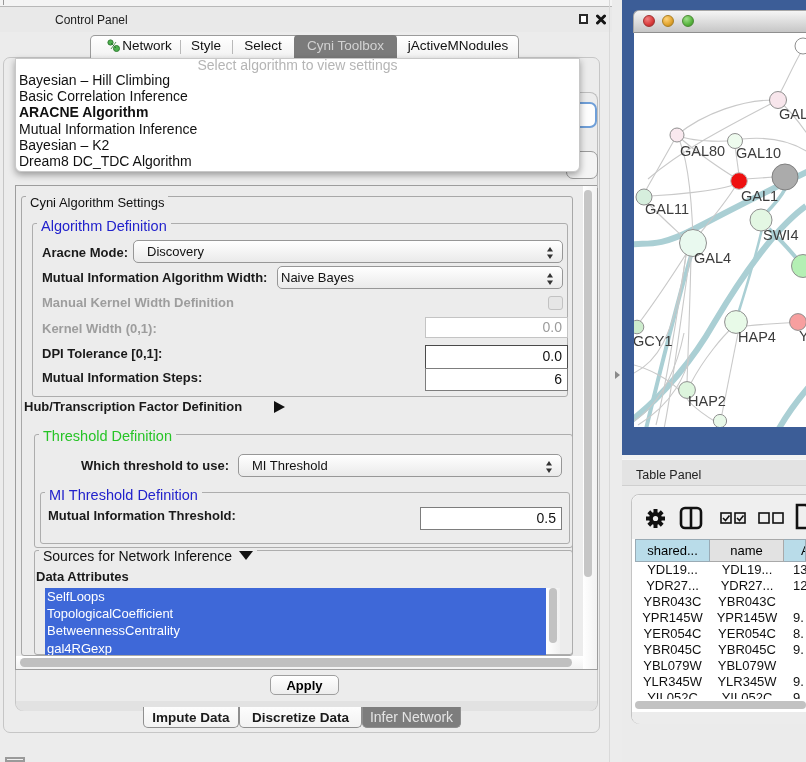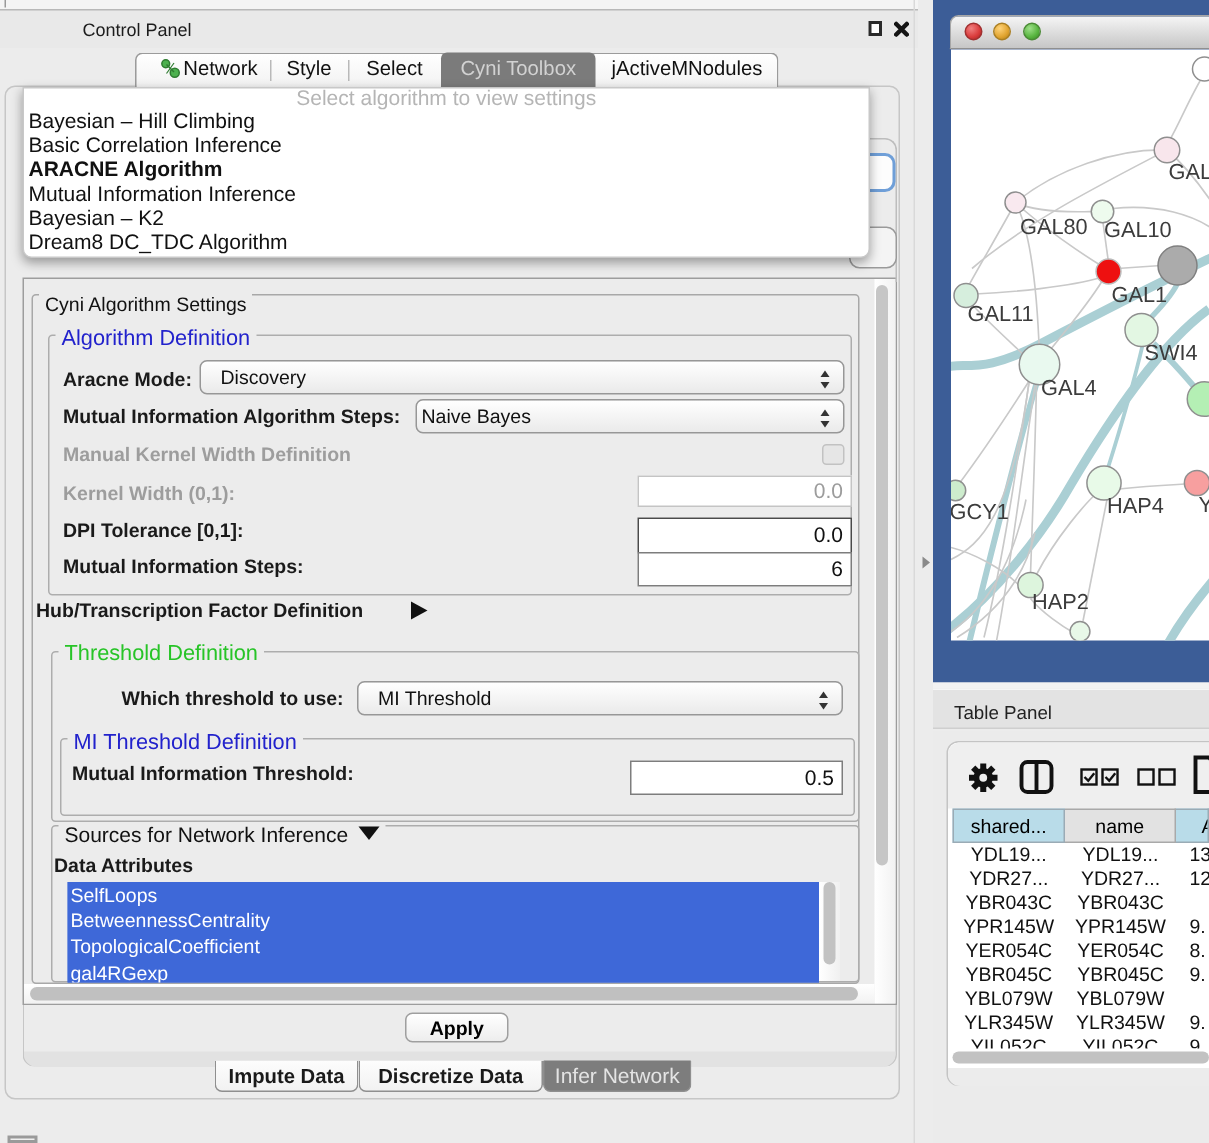--- a/index.html
+++ b/index.html
@@ -85,21 +85,21 @@
   </div>
 
   <div class="grp" style="left:32px;top:223px;width:536px;height:174px;">
      <span class="gt" style="color:#2222cc;top:-6px;font-size:14.5px;">Algorithm Definition</span>
   </div>
   <div class="lbl" style="left:42px;top:245px;">Aracne Mode:</div>
   <div class="combo" style="left:133px;top:240px;width:430px;padding-left:13px;">Discovery<span class="arr"><svg width="8" height="14">
           <path d="M4 1 L7 5.4 L1 5.4 Z" fill="#333"></path>
           <path d="M4 13 L7 8.6 L1 8.6 Z" fill="#333"></path>
         </svg></span></div>
-  <div class="lbl" style="left:42px;top:270px;">Mutual Information Algorithm Steps:</div>
+  <div class="lbl" style="left:42px;top:270px;">Mutual Information Algorithm Width:</div>
   <div class="combo" style="left:277px;top:266px;width:286px;padding-left:3px;">Naive Bayes<span class="arr"><svg width="8" height="14">
           <path d="M4 1 L7 5.4 L1 5.4 Z" fill="#333"></path>
           <path d="M4 13 L7 8.6 L1 8.6 Z" fill="#333"></path>
         </svg></span></div>
   <div class="lbl dis" style="left:42px;top:295px;">Manual Kernel Width Definition</div>
   <div class="abs" style="left:548px;top:296px;width:15px;height:14px;background:#e6e6e6;border:1px solid #c2c2c2;border-radius:3px;"></div>
   <div class="lbl dis" style="left:42px;top:321px;">Kernel Width (0,1):</div>
   <div class="fld" style="left:425px;top:317px;width:143px;height:21px;border:1px solid #c4c4c4;color:#9c9c9c;line-height:19px;">0.0</div>
   <div class="lbl" style="left:42px;top:346px;">DPI Tolerance [0,1]:</div>
   <div class="fld" style="left:425px;top:345px;width:143px;height:24px;border:1.5px solid #4a4a4a;color:#111;line-height:21px;">0.0</div>
@@ -121,22 +121,22 @@
   </div>
   <div class="lbl" style="left:48px;top:508px;">Mutual Information Threshold:</div>
   <div class="fld" style="left:420px;top:507px;width:142px;height:23px;border:1px solid #7d7d7d;color:#111;line-height:21px;">0.5</div>
 
   <div class="grp" style="left:34px;top:550px;width:539px;height:105px;">
      <span class="gt" style="color:#111;top:-3px;font-size:14px;">Sources for Network Inference <span style="display:inline-block;width:0;height:0;border-top:9px solid #111;border-left:7px solid transparent;border-right:7px solid transparent;vertical-align:1px;margin-left:3px;"></span></span>
   </div>
   <div class="lbl" style="left:36px;top:569px;">Data Attributes</div>
   <div class="abs" style="left:45px;top:588px;width:501px;height:67px;background:#3e68d8;overflow:hidden;">
     <div class="selrow">SelfLoops</div>
+    <div class="selrow">TopologicalCoefficient</div>
     <div class="selrow">BetweennessCentrality</div>
-    <div class="selrow">TopologicalCoefficient</div>
     <div class="selrow">gal4RGexp</div>
   </div>
   <div class="abs" style="left:546px;top:588px;width:14px;height:66px;background:linear-gradient(90deg,#ffffff,#f0f0f0);"></div>
   <div class="sbthumb" style="left:549px;top:588px;width:8px;height:55px;background:#c2c2c2;"></div>
 
   <div class="abs" style="left:15px;top:670px;width:583px;height:41px;border:1px solid #c6c6c6;border-top:none;border-radius:0 0 8px 8px;"></div>
   <div class="abs" style="left:16px;top:701px;width:581px;height:10px;background:#e2e2e2;border-radius:0 0 8px 8px;"></div>
   <div class="abs" style="left:270px;top:675px;width:69px;height:20px;border:1px solid #9f9f9f;border-radius:5px;background:linear-gradient(#ffffff,#ededed);text-align:center;font-size:13px;font-weight:bold;line-height:19px;">Apply</div>
   <div class="btab" style="left:143px;width:96px;">Impute Data</div>
   <div class="btab" style="left:239px;width:123px;">Discretize Data</div>

